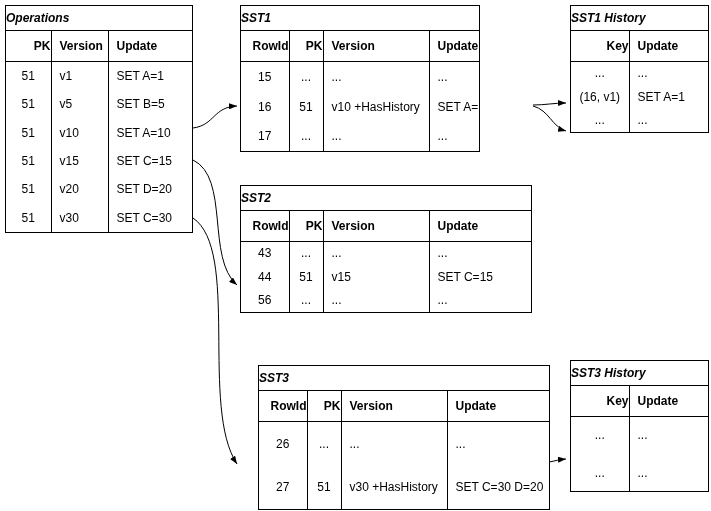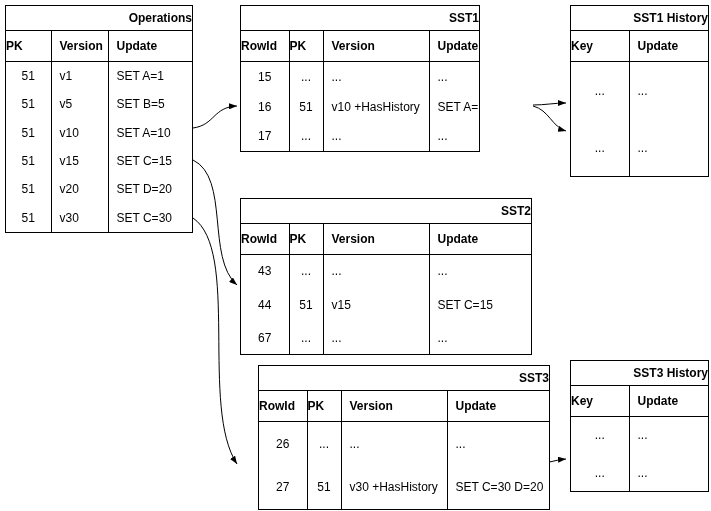--- a/index.html
+++ b/index.html
@@ -18,34 +18,35 @@
   .tbl{
     position:absolute;
     border:1px solid #000;
     background:#fff;
     display:flex;
     flex-direction:column;
   }
   .tbl-title{
     flex:0 0 24px;
     line-height:24px;
-    text-align:right;
+    text-align:left;
     font-weight:bold;
     border-bottom:1px solid #000;
+    font-style:italic;
   }
   .tbl table{
     border-collapse:collapse;
     width:100%;
     flex:1 1 auto;
     table-layout:fixed;
   }
   .tbl th{
     height:30px;
     font-weight:bold;
-    text-align:left;
+    text-align:right;
     border-bottom:1px solid #000;
     overflow:hidden;
     white-space:nowrap;
   }
   .tbl th.u{}
   .tbl td{
     text-align:center;
     vertical-align:middle;
     overflow:hidden;
     white-space:nowrap;
@@ -154,42 +155,46 @@
         </tr>
         <tr>
           <td>17</td>
           <td>...</td>
           <td>...</td>
           <td>...</td>
         </tr>
       </tbody>
     </table>
   </div>
-<div class="tbl cols-hist" style="left:570px;top:5px;   width:139px; height:172px">
+<div class="tbl cols-hist" style="left:570px;top:5px;   width:139px; height:128px">
     <div class="tbl-title">SST1 History</div>
     <table>
       <thead>
         <tr>
           <th>Key</th>
           <th class="u">Update</th>
         </tr>
       </thead>
       <tbody>
         <tr>
           <td>...</td>
           <td>...</td>
         </tr>
         <tr>
-          <td>...</td>
-          <td>...</td>
-        </tr>
-      </tbody>
-    </table>
-  </div>
-<div class="tbl cols-sst" style="left:240px;top:198px; width:292px; height:157px">
+          <td>(16, v1)</td>
+          <td>SET A=1</td>
+        </tr>
+        <tr>
+          <td>...</td>
+          <td>...</td>
+        </tr>
+      </tbody>
+    </table>
+  </div>
+<div class="tbl cols-sst" style="left:240px;top:185px; width:292px; height:128px">
     <div class="tbl-title">SST2</div>
     <table>
       <thead>
         <tr>
           <th>RowId</th>
           <th>PK</th>
           <th class="u">Version</th>
           <th class="u">Update</th>
         </tr>
       </thead>
@@ -200,21 +205,21 @@
           <td>...</td>
           <td>...</td>
         </tr>
         <tr>
           <td>44</td>
           <td>51</td>
           <td>v15</td>
           <td>SET C=15</td>
         </tr>
         <tr>
-          <td>67</td>
+          <td>56</td>
           <td>...</td>
           <td>...</td>
           <td>...</td>
         </tr>
       </tbody>
     </table>
   </div>
 <div class="tbl cols-sst" style="left:258px;top:365px; width:292px; height:145px">
     <div class="tbl-title">SST3</div>
     <table>

